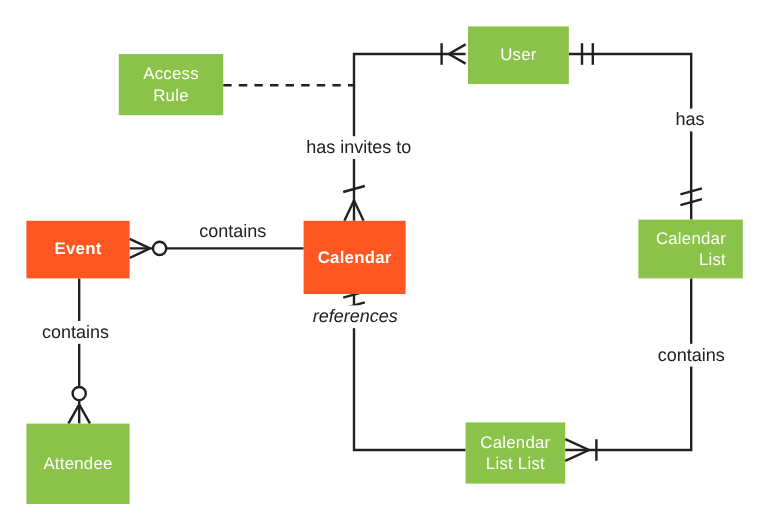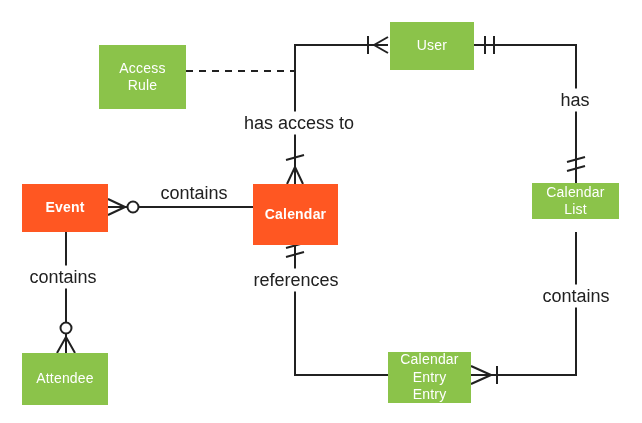--- a/index.html
+++ b/index.html
@@ -14,21 +14,21 @@
   .zero-circle{fill:#ffffff;stroke:#212121;stroke-width:2;}
   .entity{
     position:absolute;display:flex;align-items:center;justify-content:center;
     text-align:center;color:#ffffff;font-size:14px;line-height:1.25;
     box-sizing:border-box;padding:14px;letter-spacing:.2px;
   }
   .entity.green{background:#8bc34a;}
   .entity.orange{background:#ff5722;font-weight:bold;}
   .rel-label{
     position:absolute;transform:translate(-50%,-50%);
-    background:#ffffff;padding:1px 5px;font-size:18px;color:#212121;
+    background:#ffffff;padding:1px 5px;font-size:15px;color:#212121;
     white-space:nowrap;
   }
 </style>
 </head>
 <body>
 
 <div id="canvas">
   <svg id="connectors" viewBox="0 0 642 423" xmlns="http://www.w3.org/2000/svg">
       <path d="M 388 45 L 295 45 L 295 184" class="conn"></path>
       <path d="M 374 45 L 388 37 M 374 45 L 388 53" class="mark"></path>
@@ -48,43 +48,43 @@
       <path d="M 286 248 L 304 243" class="mark"></path>
       <path d="M 286 257 L 304 252" class="mark"></path>
       <path d="M 576 232 L 576 375 L 471 375" class="conn"></path>
       <path d="M 491 375 L 471 366 M 491 375 L 471 384" class="mark"></path>
       <path d="M 497 366 L 497 384" class="mark"></path>
       <path d="M 66 232 L 66 353" class="conn"></path>
       <path d="M 66 337 L 57 353 M 66 337 L 75 353" class="mark"></path>
       <circle cx="66" cy="328" r="5.5" class="zero-circle"></circle>
     </svg>
   <div id="entity-layer">
-      <div class="entity green" style="left: 99px; top: 45px; width: 87px; height: 64px;">
+      <div class="entity green" style="left: 99px; top: 45px; width: 87px; height: 51px;">
         <span>Access Rule</span>
       </div>
       <div class="entity green" style="left: 390px; top: 22px; width: 84px; height: 48px;">
         <span>User</span>
       </div>
       <div class="entity orange" style="left: 22px; top: 184px; width: 86px; height: 48px;">
         <span>Event</span>
       </div>
       <div class="entity orange" style="left: 253px; top: 184px; width: 85px; height: 61px;">
         <span>Calendar</span>
       </div>
-      <div class="entity green" style="left: 532px; top: 183px; width: 87px; height: 36px;">
+      <div class="entity green" style="left: 532px; top: 183px; width: 87px; height: 49px; text-align: right;">
         <span>Calendar List</span>
       </div>
-      <div class="entity green" style="left: 22px; top: 353px; width: 86px; height: 52px;">
+      <div class="entity green" style="left: 22px; top: 353px; width: 86px; height: 67px;">
         <span>Attendee</span>
       </div>
       <div class="entity green" style="left: 388px; top: 352px; width: 83px; height: 51px;">
-        <span>Calendar Entry Entry</span>
+        <span>Calendar List List</span>
       </div>
     </div>
   <div id="label-layer">
-      <div class="rel-label" style="left: 299px; top: 123px;">has access to</div>
+      <div class="rel-label" style="left: 299px; top: 123px;">has invites to</div>
       <div class="rel-label" style="left: 575px; top: 100px;">has</div>
       <div class="rel-label" style="left: 194px; top: 193px;">contains</div>
-      <div class="rel-label" style="left: 296px; top: 280px;">references</div>
+      <div class="rel-label" style="left: 296px; top: 264px; font-style: italic;">references</div>
       <div class="rel-label" style="left: 576px; top: 296px;">contains</div>
       <div class="rel-label" style="left: 63px; top: 277px;">contains</div>
     </div>
 </div>
 
 </body></html>

